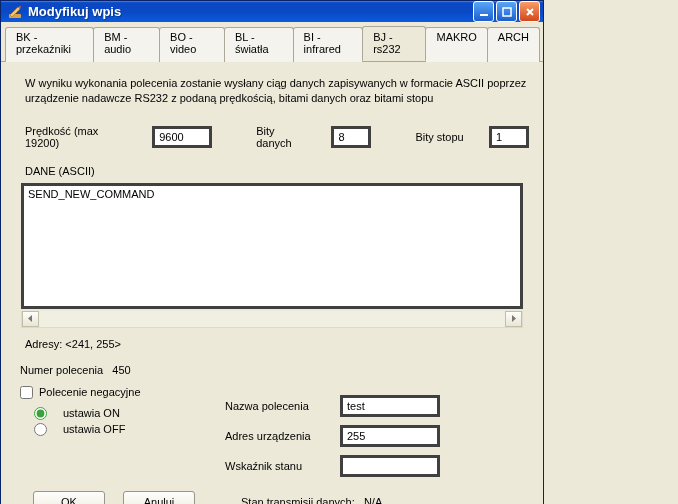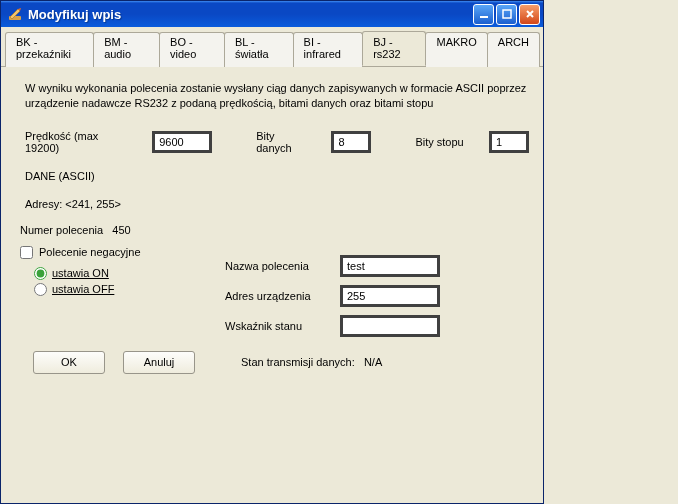--- a/index.html
+++ b/index.html
@@ -181,23 +181,22 @@
     margin-bottom: 10px;
   }
   .chk-row {
     display: flex; align-items: center; gap: 6px;
     margin-bottom: 8px;
   }
   .radio-group {
     padding-left: 14px;
   }
   .radio-row {
-    display: flex; align-items: center; gap: 5px;
+    display: flex; align-items: center; gap: 16px;
     margin-bottom: 3px;
-    text-decoration: underline;
   }
   input[type=checkbox], input[type=radio] {
     margin: 0;
     width: 13px; height: 13px;
   }
   input[type=radio] { accent-color: #3aa23a; }
 
   .btn-row {
     display: flex;
     align-items: center;
@@ -273,20 +272,35 @@
         <span class="lbl-speed">Prędkość (max 19200)</span>
         <input type="text" class="in-speed" value="9600" style="">
         <span class="lbl-db">Bity danych</span>
         <input type="text" class="in-db" value="8" style="">
         <span class="lbl-sb">Bity stopu</span>
         <input type="text" class="in-sb" value="1" style="">
       </div>
 
       <div class="lbl-data">DANE (ASCII)</div>
 
+      <div class="textarea-wrap">
+        <textarea class="data-area" style="">SEND_NEW_COMMAND</textarea>
+        <div class="hscroll">
+          <div class="arrow">
+            <svg width="7" height="7">
+                <path d="M5 0 L1 3.5 L5 7 Z" fill="#7a786d"></path>
+              </svg>
+          </div>
+          <div class="arrow">
+            <svg width="7" height="7">
+                <path d="M2 0 L6 3.5 L2 7 Z" fill="#7a786d"></path>
+              </svg>
+          </div>
+        </div>
+      </div>
 
       <div class="addr">Adresy: &lt;241, 255&gt;</div>
 
       <div class="lower">
         <div class="lower-left">
           <div class="num-row">
             <span>Numer polecenia</span>
             &nbsp;&nbsp;<span>450</span>
           </div>
           <div class="chk-row">

